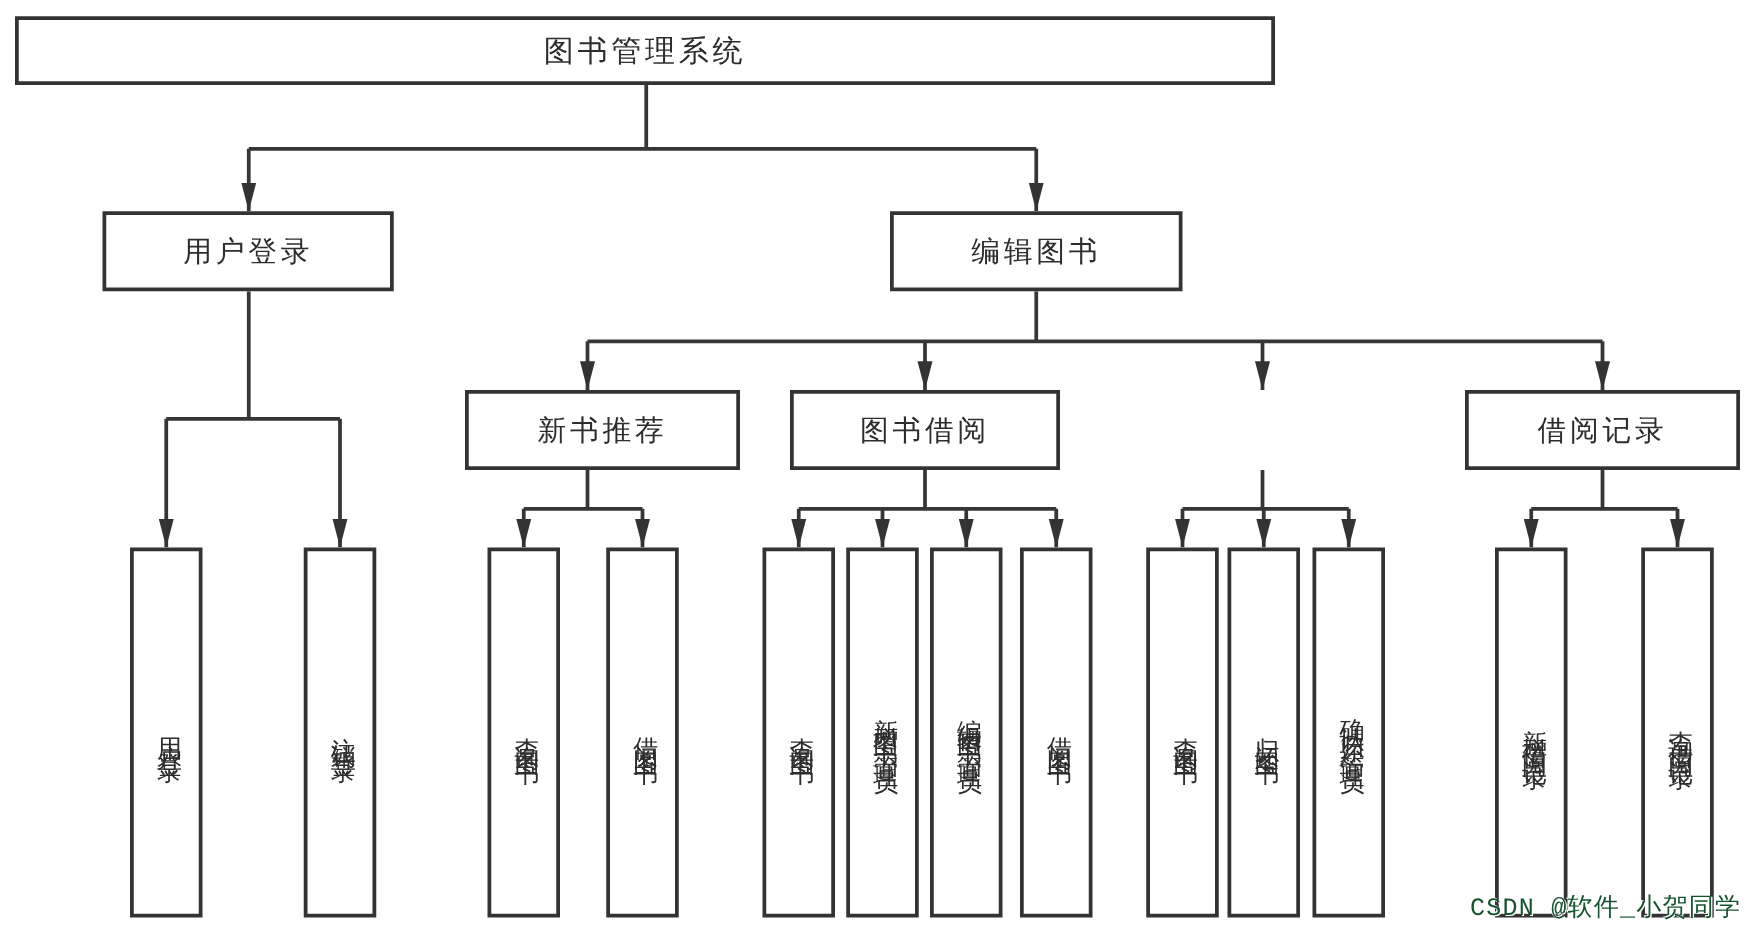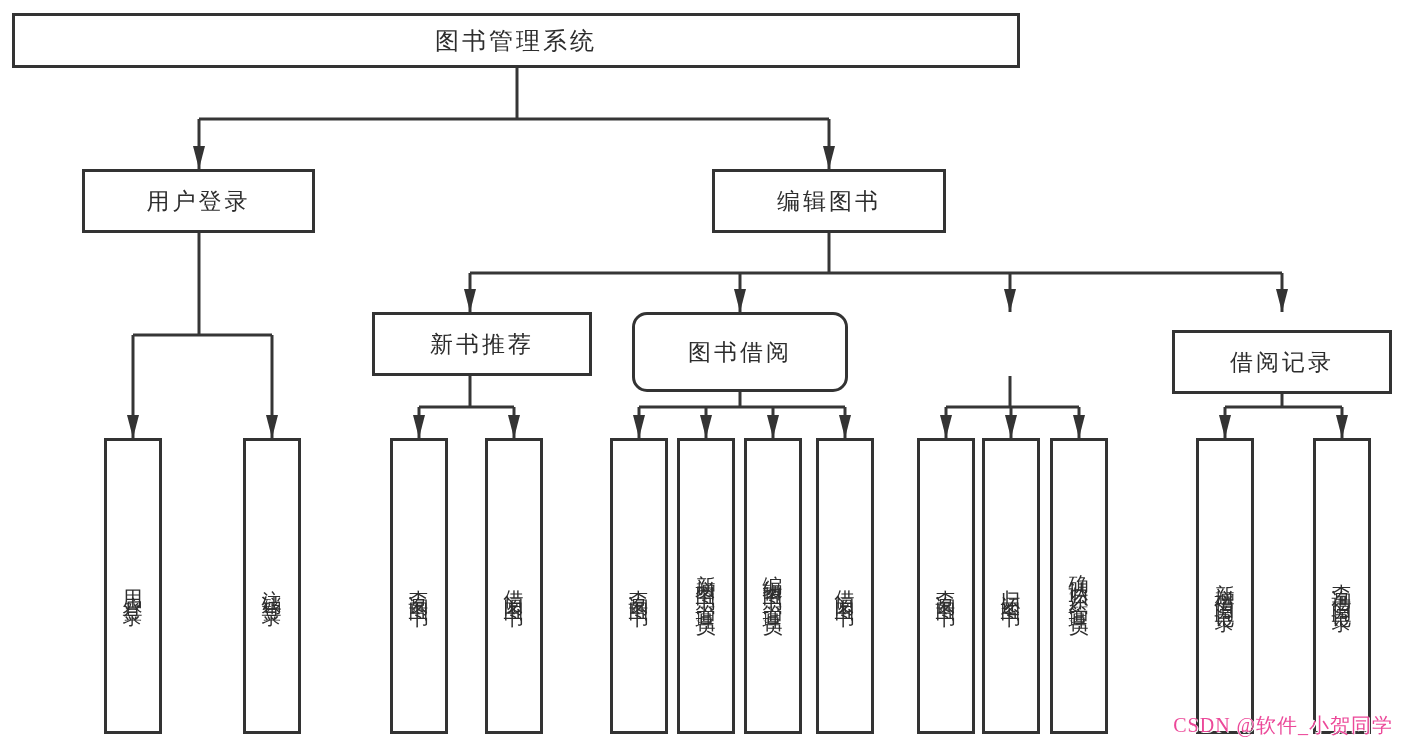--- a/index.html
+++ b/index.html
@@ -1,21 +1,21 @@
 <!DOCTYPE html>
 <html><head>
 <meta charset="utf-8">
 <style>
   html, body { margin: 0; padding: 0; background: #ffffff; }
   #canvas {
     position: relative;
     width: 1405px;
     height: 747px;
     background: #ffffff;
-    font-family: Liberation Serif, serif;
+    font-family: Liberation Mono, monospace;
     overflow: hidden;
   }
   svg.connectors {
     position: absolute;
     left: 0; top: 0;
     width: 1405px; height: 747px;
   }
   svg.connectors path.link {
     fill: none;
     stroke: #363636;
@@ -55,21 +55,21 @@
     color: #2d2d2d;
     white-space: nowrap;
     line-height: 1;
   }
   .watermark {
     position: absolute;
     right: 12px;
     top: 712px;
     font-size: 20px;
     letter-spacing: 1px;
-    color: #ec4899;
+    color: #14532d;
     text-shadow: 1px 1px 0 #ffffff, -1px -1px 0 #ffffff;
     white-space: nowrap;
   }
 </style>
 </head>
 <body>
 
 <div id="canvas">
 
   <svg class="connectors" viewBox="0 0 1405 747" xmlns="http://www.w3.org/2000/svg">
@@ -119,22 +119,22 @@
     <path class="link" d="M1225,407 V438" marker-end="url(#arr)"></path>
     <path class="link" d="M1342,407 V438" marker-end="url(#arr)"></path>
   </svg>
 
   <div class="hbox root" style="left:12px; top:13px; width:1008px; height:55px;">图书管理系统</div>
 
   <div class="hbox" style="left:82px; top:169px; width:233px; height:64px;">用户登录</div>
   <div class="hbox" style="left:712px; top:169px; width:234px; height:64px;">编辑图书</div>
 
   <div class="hbox" style="left:372px; top:312px; width:220px; height:64px;">新书推荐</div>
-  <div class="hbox" style="left:632px; top:312px; width:216px; height:80px;border-radius:15px;">图书借阅</div>
-  <div class="hbox" style="left:1172px; top:312px; width:220px; height:64px;margin-top:18px;">借阅记录</div>
+  <div class="hbox" style="left:632px; top:312px; width:216px; height:64px;">图书借阅</div>
+  <div class="hbox" style="left:1172px; top:312px; width:220px; height:64px;">借阅记录</div>
 
   <div class="vbox" style="left:104px;">
     <span>用户登录</span>
   </div>
   <div class="vbox" style="left:243px;">
     <span>注销登录</span>
   </div>
 
   <div class="vbox" style="left:390px;">
     <span>查询图书</span>

